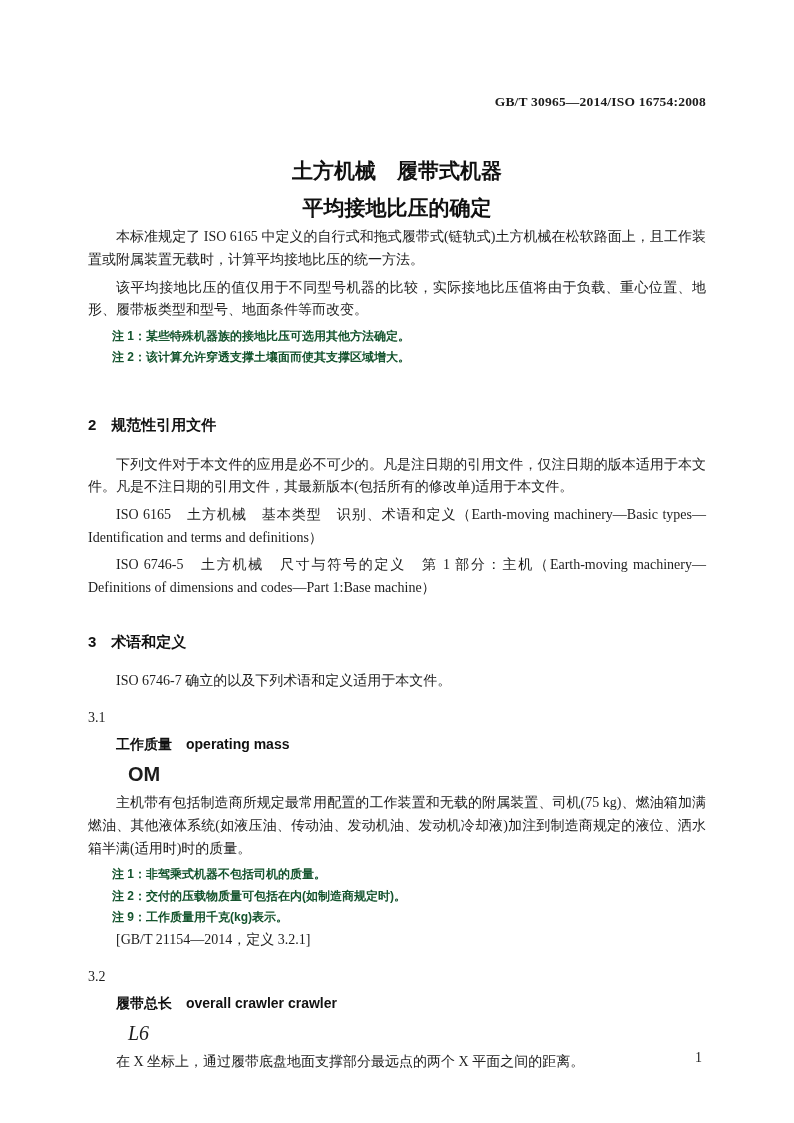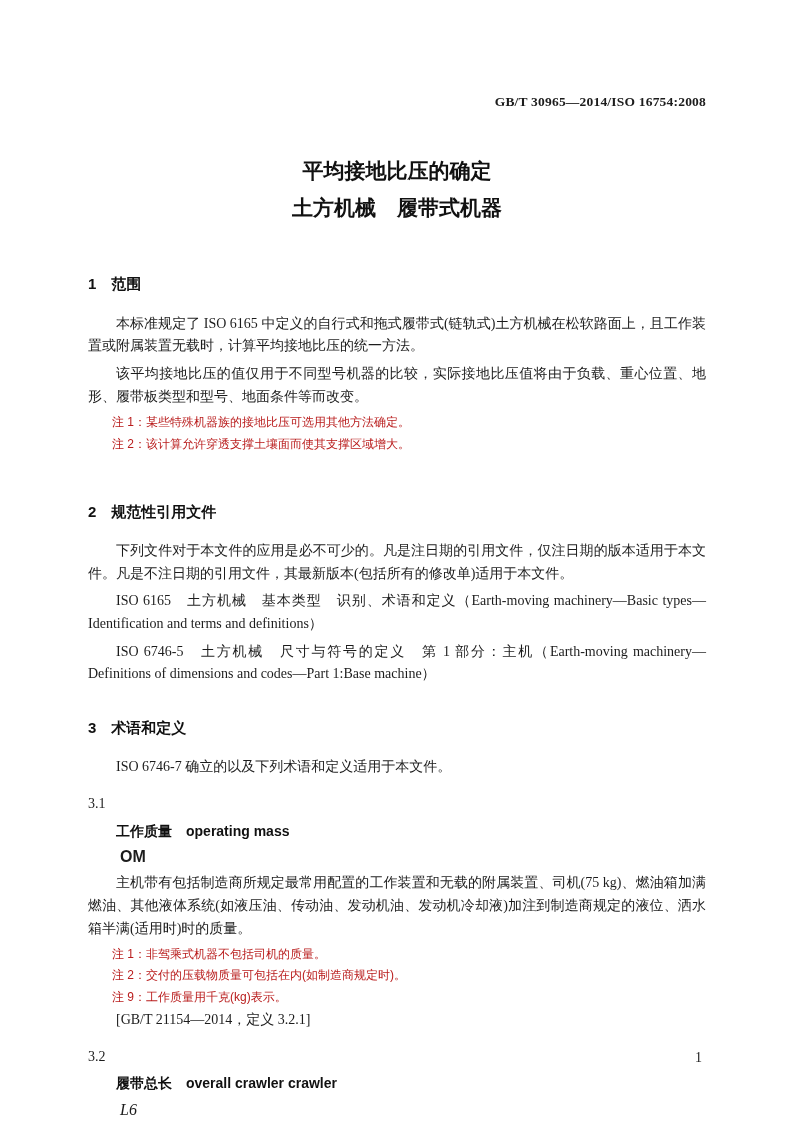--- a/index.html
+++ b/index.html
@@ -46,41 +46,41 @@
     text-align: justify;
   }
   p.flat {
     margin: 0 0 5px 0;
     margin-left: 2em;
     text-indent: 0;
   }
   .note {
     margin: 2px 0 2px 2em;
     font-size: 12px;
-    font-weight: normal;
+    font-weight: bold;
     font-family: "Liberation Sans", "DejaVu Sans", sans-serif;
-    color: #b91c1c;
+    color: #14532d;
     line-height: 1.6;
   }
   .clause-no {
     margin: 14px 0 4px 0;
     font-size: 14px;
   }
   .term-name {
     margin: 2px 0 2px 2em;
     font-family: "Liberation Sans", "DejaVu Sans", sans-serif;
     font-weight: bold;
     font-size: 14px;
     color: #111;
   }
   .term-symbol {
     margin: 0 0 2px 2em;
     font-family: "Liberation Sans", "DejaVu Sans", sans-serif;
     font-weight: bold;
-    font-size: 16px;
+    font-size: 20px;
   }
   .term-symbol.italic {
     font-family: "Liberation Serif", "DejaVu Serif", serif;
     font-style: italic;
     font-weight: normal;
   }
   .page-number {
     position: absolute;
     right: 92px;
     bottom: 58px;
@@ -88,25 +88,24 @@
   }
 </style>
 </head>
 <body>
 
 <div class="page">
 
   <div class="doc-number">GB/T 30965—2014/ISO 16754:2008</div>
 
   <div class="doc-title">
+    <div>土方机械　履带式机器</div>
     <div>平均接地比压的确定</div>
-    <div>土方机械　履带式机器</div>
   </div>
 
-  <h2 class="sec">1　范围</h2>
   <p class="body">本标准规定了 ISO 6165 中定义的自行式和拖式履带式(链轨式)土方机械在松软路面上，且工作装置或附属装置无载时，计算平均接地比压的统一方法。</p>
   <p class="body">该平均接地比压的值仅用于不同型号机器的比较，实际接地比压值将由于负载、重心位置、地形、履带板类型和型号、地面条件等而改变。</p>
   <div class="note">注 1：某些特殊机器族的接地比压可选用其他方法确定。</div>
   <div class="note">注 2：该计算允许穿透支撑土壤面而使其支撑区域增大。</div>
 
   <h2 class="sec">2　规范性引用文件</h2>
   <p class="body">下列文件对于本文件的应用是必不可少的。凡是注日期的引用文件，仅注日期的版本适用于本文件。凡是不注日期的引用文件，其最新版本(包括所有的修改单)适用于本文件。</p>
   <p class="body">ISO 6165　土方机械　基本类型　识别、术语和定义（Earth-moving machinery—Basic types—Identification and terms and definitions）</p>
   <p class="body">ISO 6746-5　土方机械　尺寸与符号的定义　第 1 部分：主机（Earth-moving machinery—Definitions of dimensions and codes—Part 1:Base machine）</p>
 

